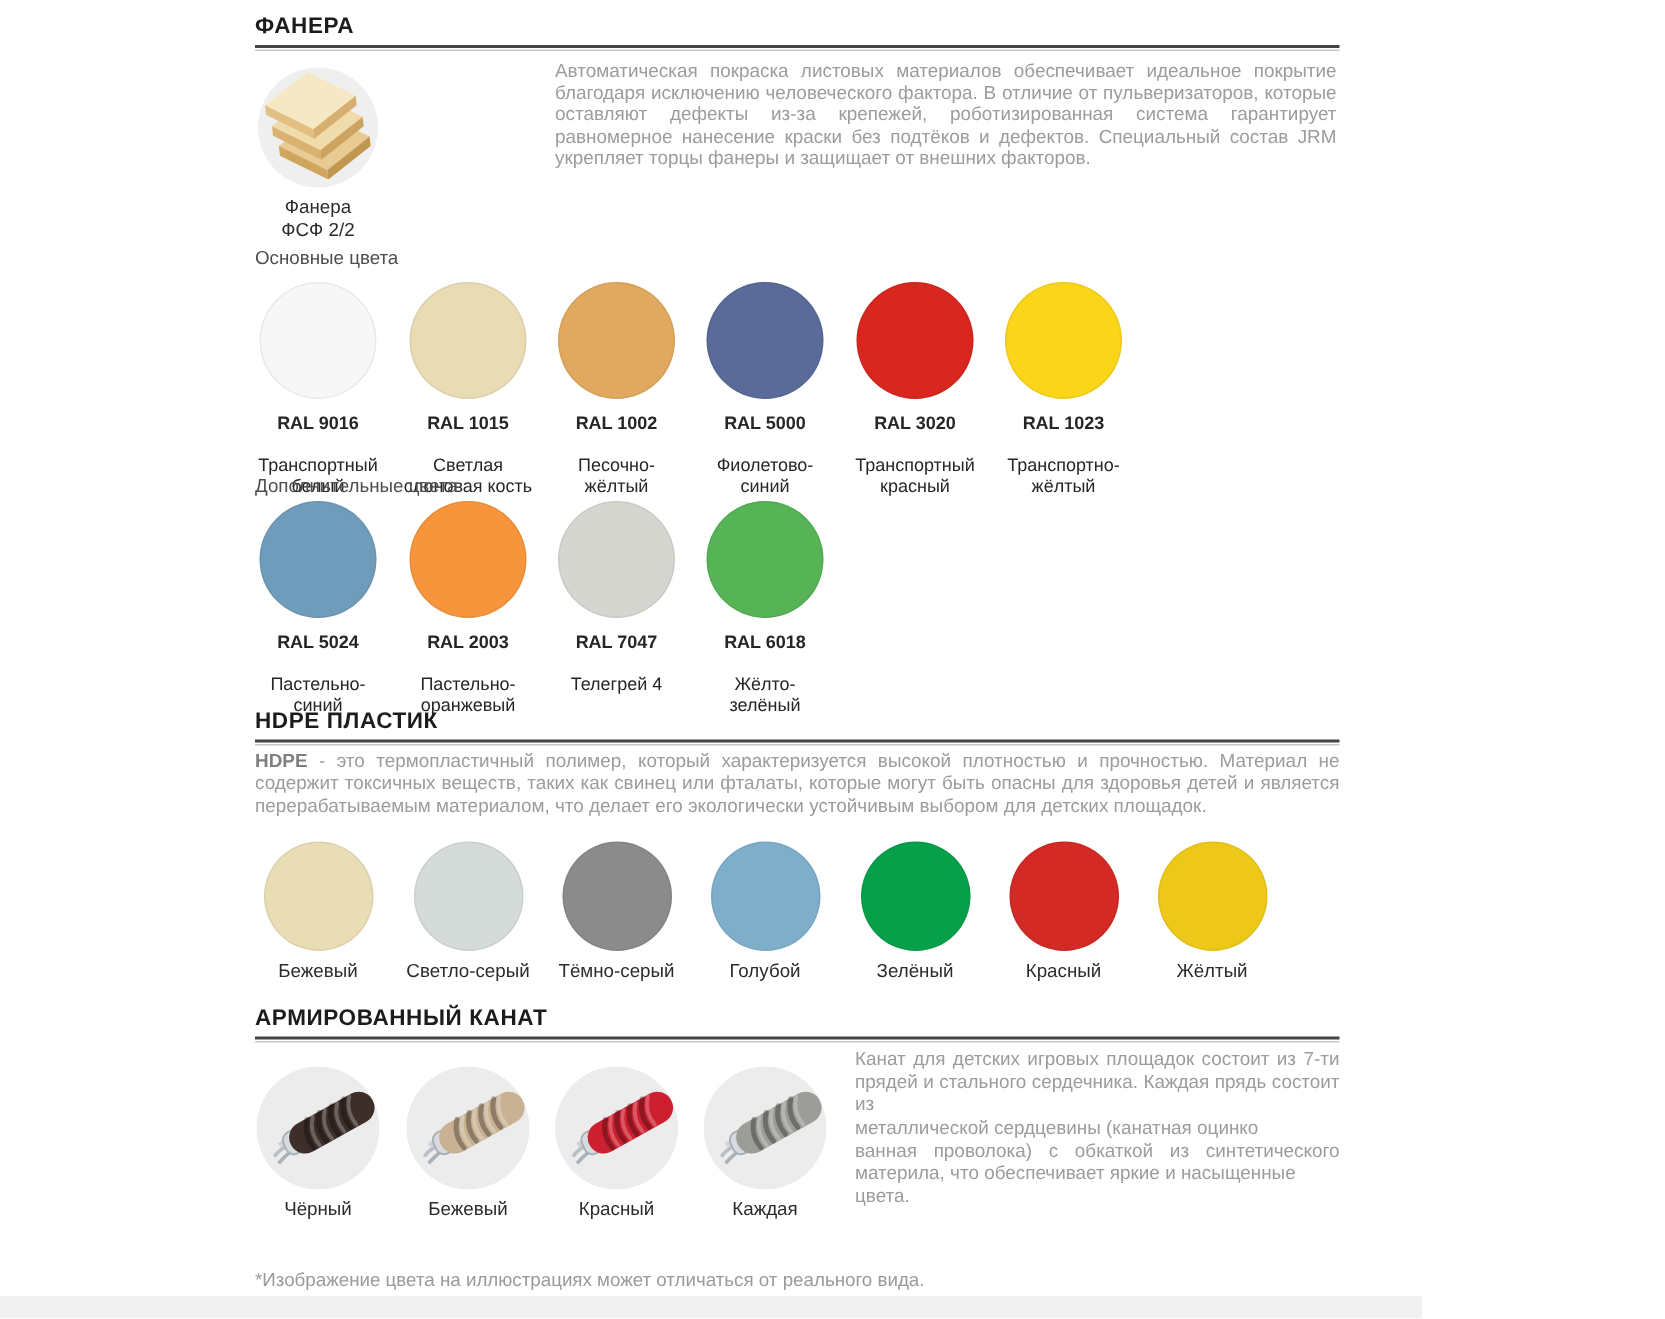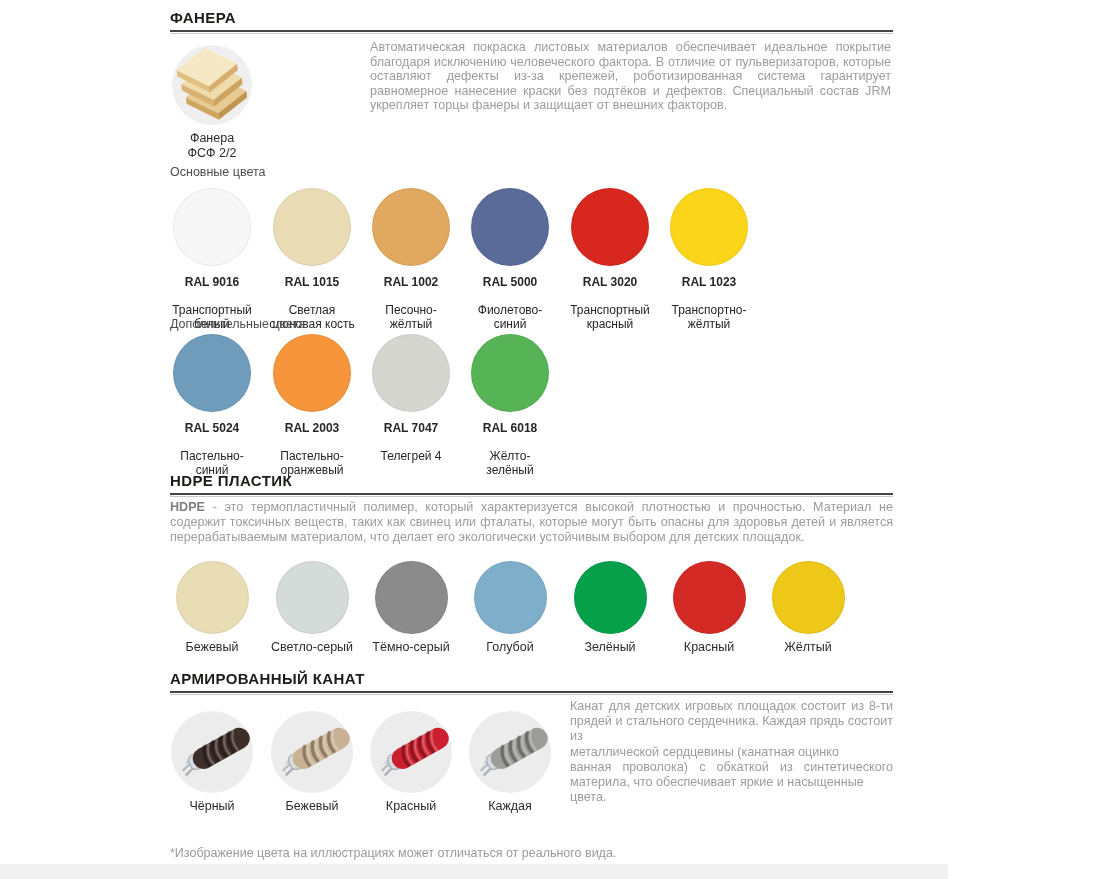--- a/index.html
+++ b/index.html
@@ -289,21 +289,21 @@
             <path d="M70,34 C66,42 66,50 70,58"></path>
             <path d="M81,31 C77,39 77,47 81,55"></path>
           </g>
         </g>
       </svg>
     </div>
     <div class="single-name">Каждая</div>
   </div>
 
   <div class="rpara">
-    <div class="rline just">Канат для детских игровых площадок состоит из 8-ти</div>
+    <div class="rline just">Канат для детских игровых площадок состоит из 7-ти</div>
     <div class="rline just">прядей и стального сердечника. Каждая прядь состоит из</div>
     <div class="rline">металлической сердцевины (канатная оцинко</div>
     <div class="rline just">ванная проволока) с обкаткой из синтетического</div>
     <div class="rline">материла, что обеспечивает яркие и насыщенные цвета.</div>
   </div>
 
   <div class="footnote">*Изображение цвета на иллюстрациях может отличаться от реального вида.</div>
 
   <div class="bottom-band"></div>
 </div>

